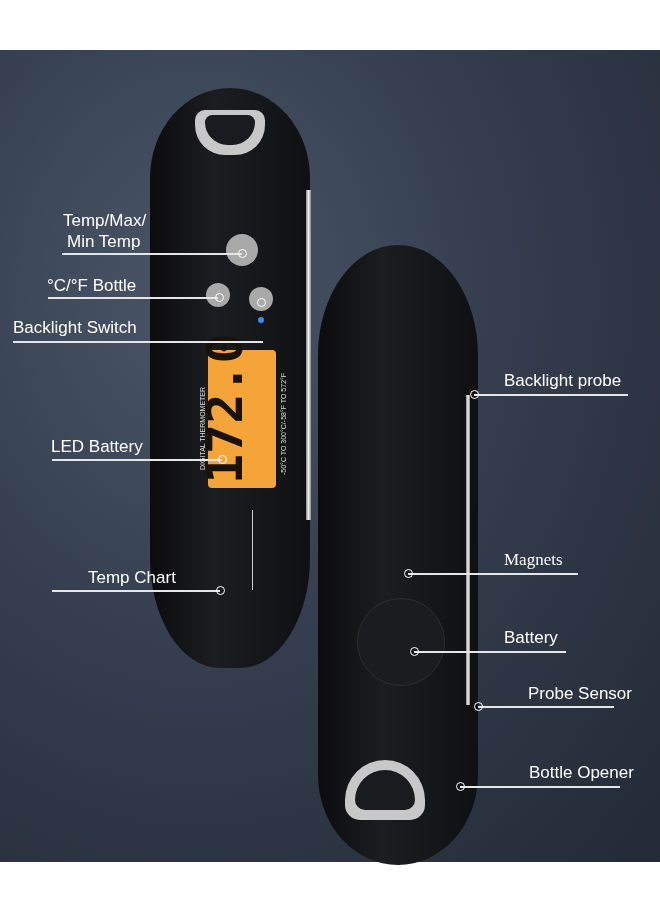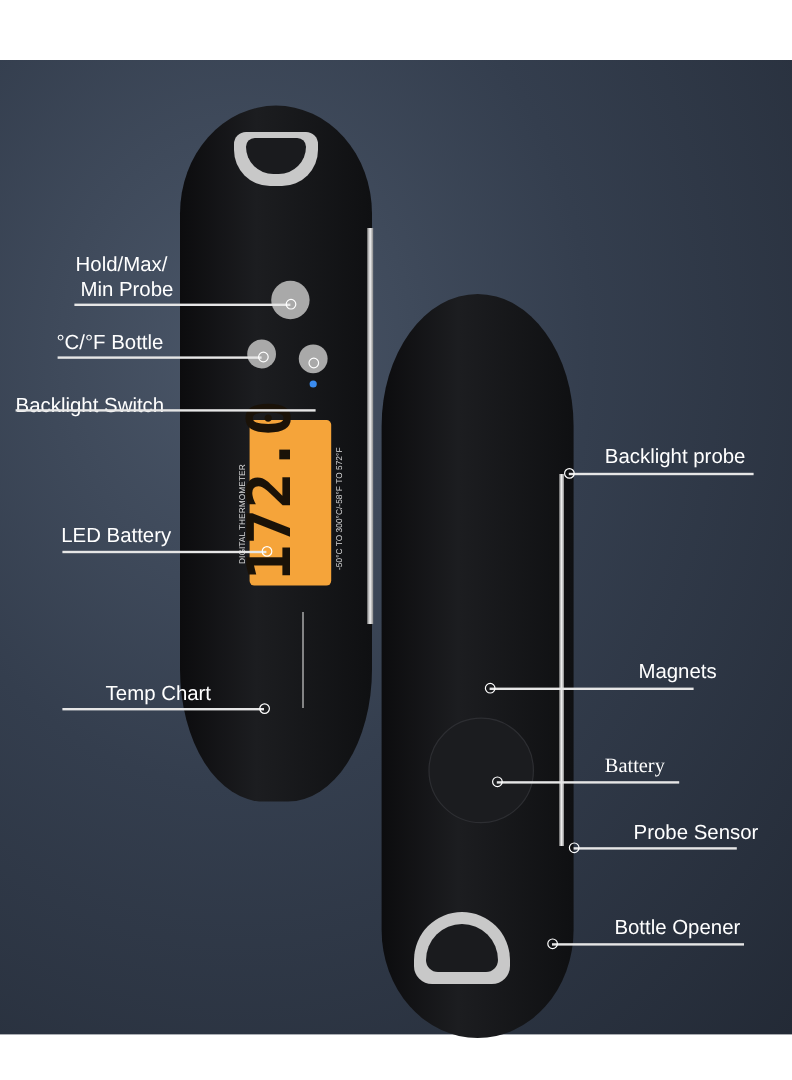--- a/index.html
+++ b/index.html
@@ -37,52 +37,52 @@
 <div class="vtext" style="left:280px;top:475px;">-50°C TO 300°C/-58°F TO 572°F</div>
 
 <div style="position:absolute;left:212px;top:510px;width:40px;height:80px;border-right:1px solid #ccc;"></div>
 
 <div class="device" style="left:318px;top:245px;width:160px;height:620px;border-radius:80px 80px 80px 80px/110px 110px 90px 90px;"></div>
 <div class="probe" style="left:466px;top:395px;width:4px;height:310px;"></div>
 <div style="position:absolute;left:357px;top:598px;width:86px;height:86px;border-radius:50%;border:1px solid #2d2e32;background:#1b1c1f;"></div>
 <div style="position:absolute;left:345px;top:760px;width:80px;height:60px;border-radius:40px 40px 15px 15px;background:#c8c8c8;"></div>
 <div style="position:absolute;left:355px;top:770px;width:60px;height:40px;border-radius:30px 30px 10px 10px;background:#1a1b1e;"></div>
 
-<div class="label" style="left:63px;top:210px;">Hold/Max/</div>
-<div class="label" style="left:67px;top:231px;">Min Probe</div>
+<div class="label" style="left:63px;top:210px;">Temp/Max/</div>
+<div class="label" style="left:67px;top:231px;">Min Temp</div>
 <div class="line" style="left:62px;top:253px;width:180px;"></div>
 <div class="dot" style="left:238px;top:249px;"></div>
 
 <div class="label" style="left:47px;top:275px;">°C/°F Bottle</div>
 <div class="line" style="left:48px;top:297px;width:170px;"></div>
 <div class="dot" style="left:215px;top:293px;"></div>
 
-<div class="label" style="left:13px;top:327px;">Backlight Switch</div>
+<div class="label" style="left:13px;top:317px;">Backlight Switch</div>
 <div class="line" style="left:13px;top:341px;width:250px;"></div>
 <div class="dot" style="left:257px;top:298px;"></div>
 
 <div class="label" style="left:51px;top:436px;">LED Battery</div>
 <div class="line" style="left:52px;top:459px;width:170px;"></div>
 <div class="dot" style="left:218px;top:455px;"></div>
 
 <div class="label" style="left:52px;top:567px;margin-left:36px;">Temp Chart</div>
 <div class="line" style="left:52px;top:590px;width:168px;"></div>
 <div class="dot" style="left:216px;top:586px;"></div>
 
 <div class="label" style="left:504px;top:370px;">Backlight probe</div>
 <div class="line" style="left:474px;top:394px;width:154px;"></div>
 <div class="dot" style="left:470px;top:390px;"></div>
 
-<div class="label" style="left:532px;top:549px;">Magnets</div>
+<div class="label" style="left:504px;top:549px;font-family:Liberation Serif, serif;">Magnets</div>
 <div class="line" style="left:408px;top:573px;width:170px;"></div>
 <div class="dot" style="left:404px;top:569px;"></div>
 
-<div class="label" style="left:504px;top:627px;font-family:Liberation Serif, serif;">Battery</div>
+<div class="label" style="left:504px;top:627px;">Battery</div>
 <div class="line" style="left:414px;top:651px;width:152px;"></div>
 <div class="dot" style="left:410px;top:647px;"></div>
 
 <div class="label" style="left:504px;top:683px;margin-left:24px;">Probe Sensor</div>
 <div class="line" style="left:478px;top:706px;width:136px;"></div>
 <div class="dot" style="left:474px;top:702px;"></div>
 
-<div class="label" style="left:512px;top:762px;">Bottle Opener</div>
+<div class="label" style="left:529px;top:762px;">Bottle Opener</div>
 <div class="line" style="left:460px;top:786px;width:160px;"></div>
 <div class="dot" style="left:456px;top:782px;"></div>
 
 </body></html>

